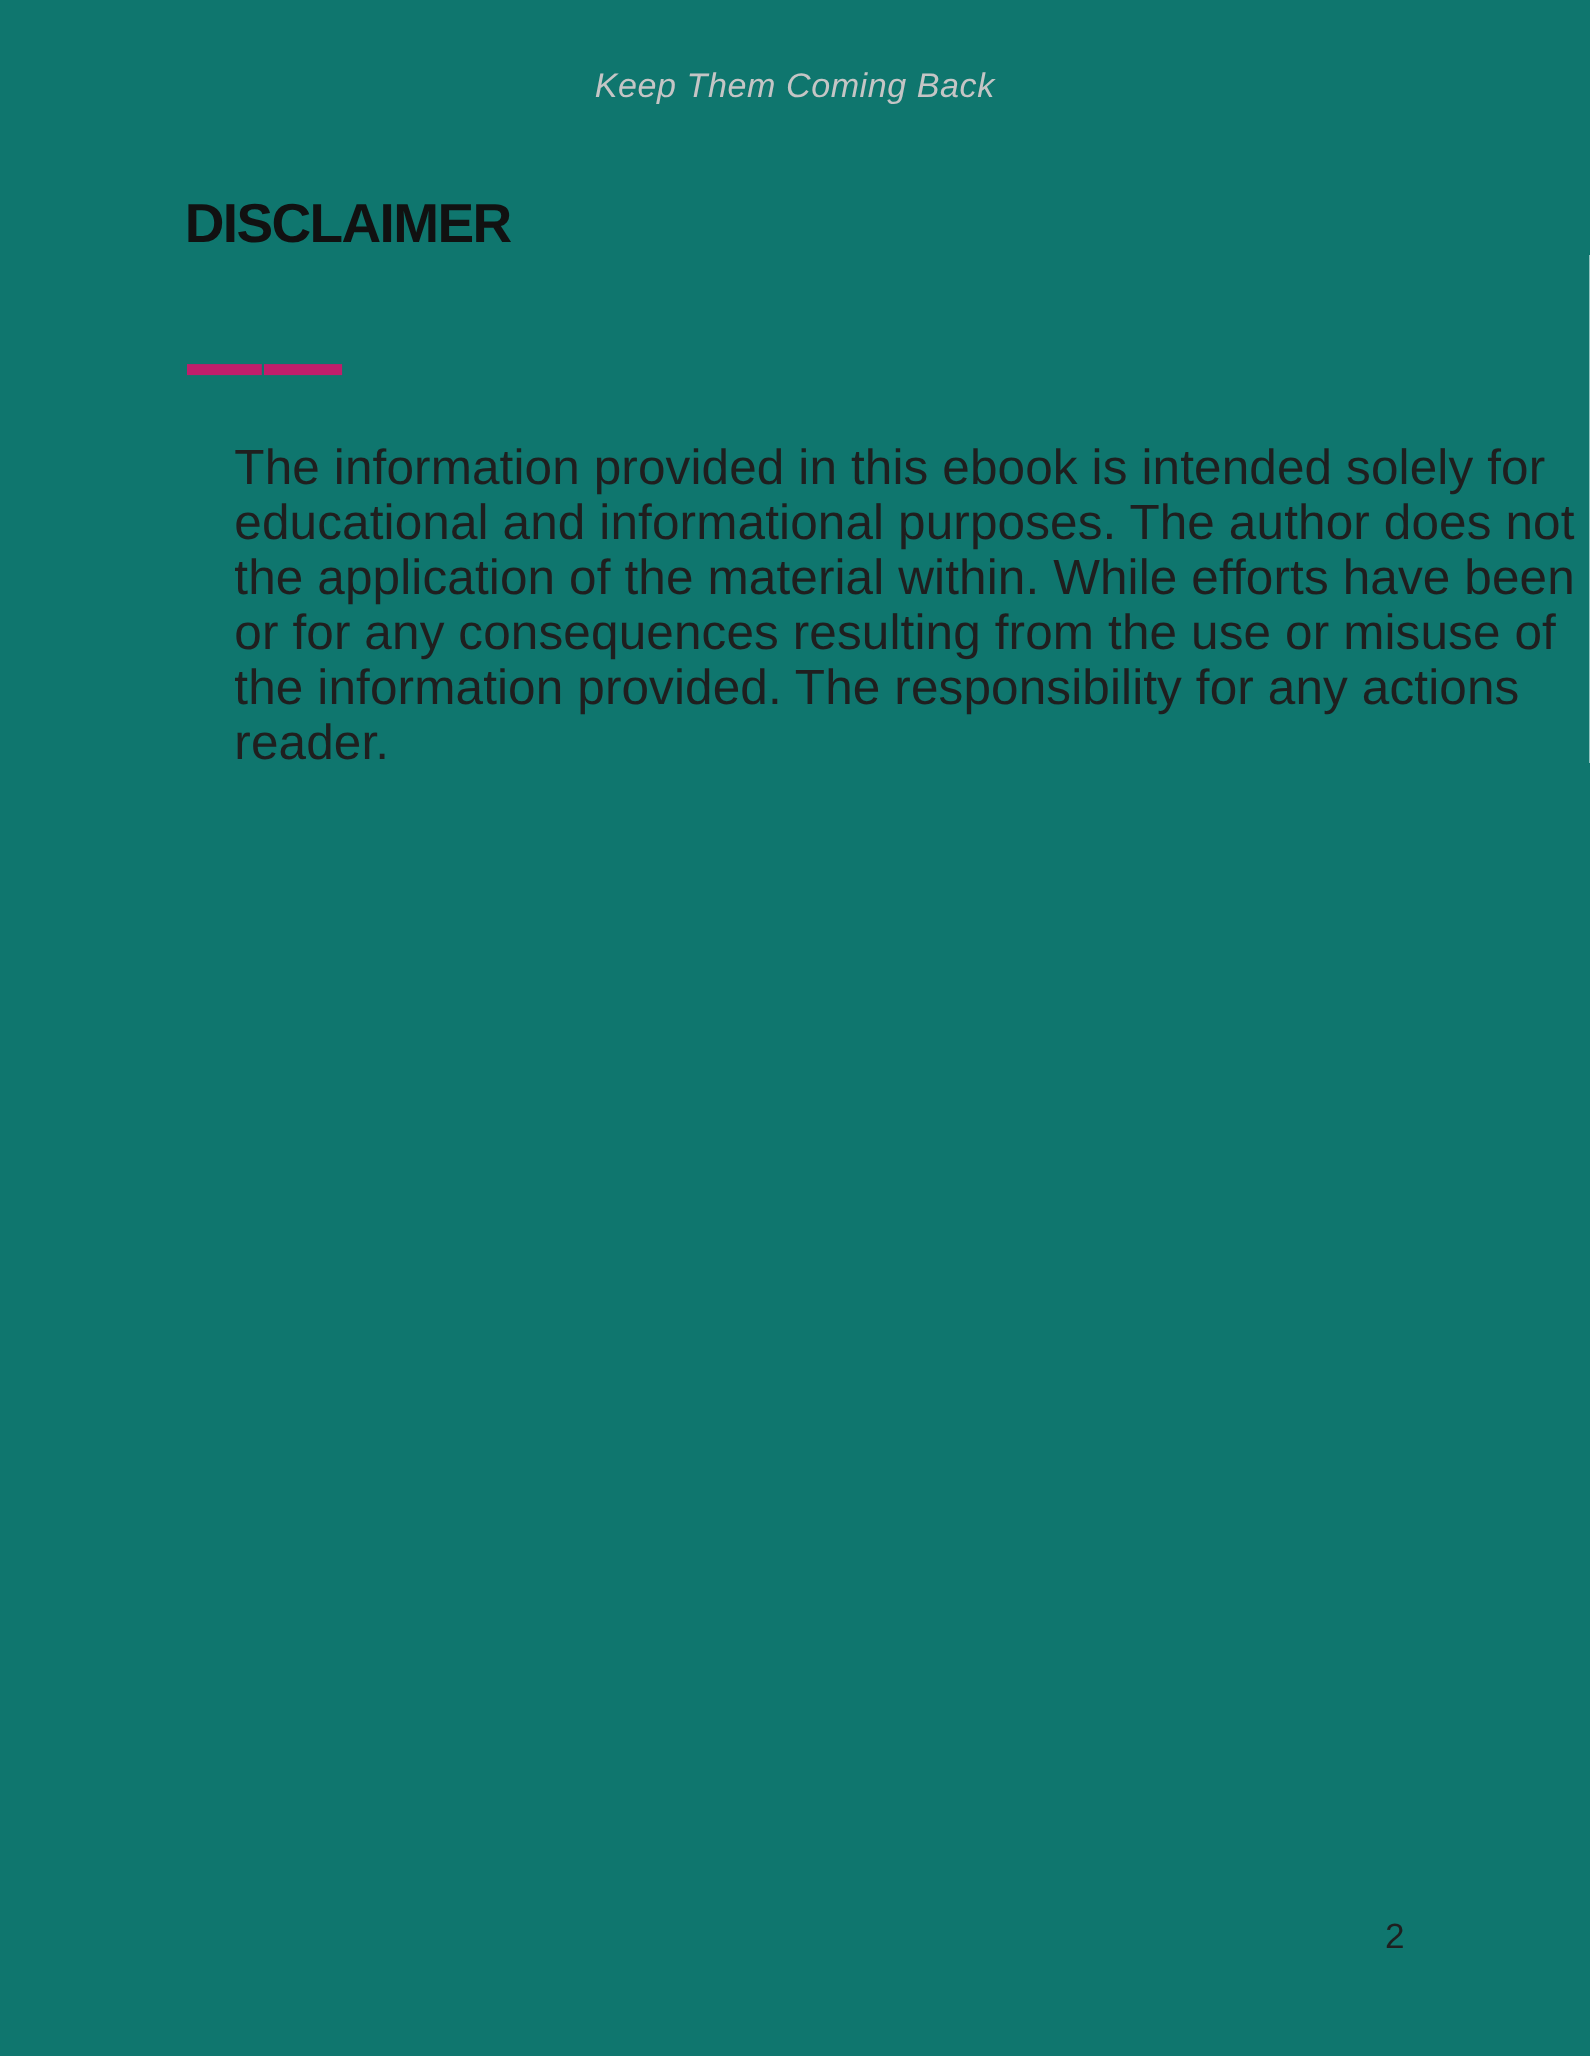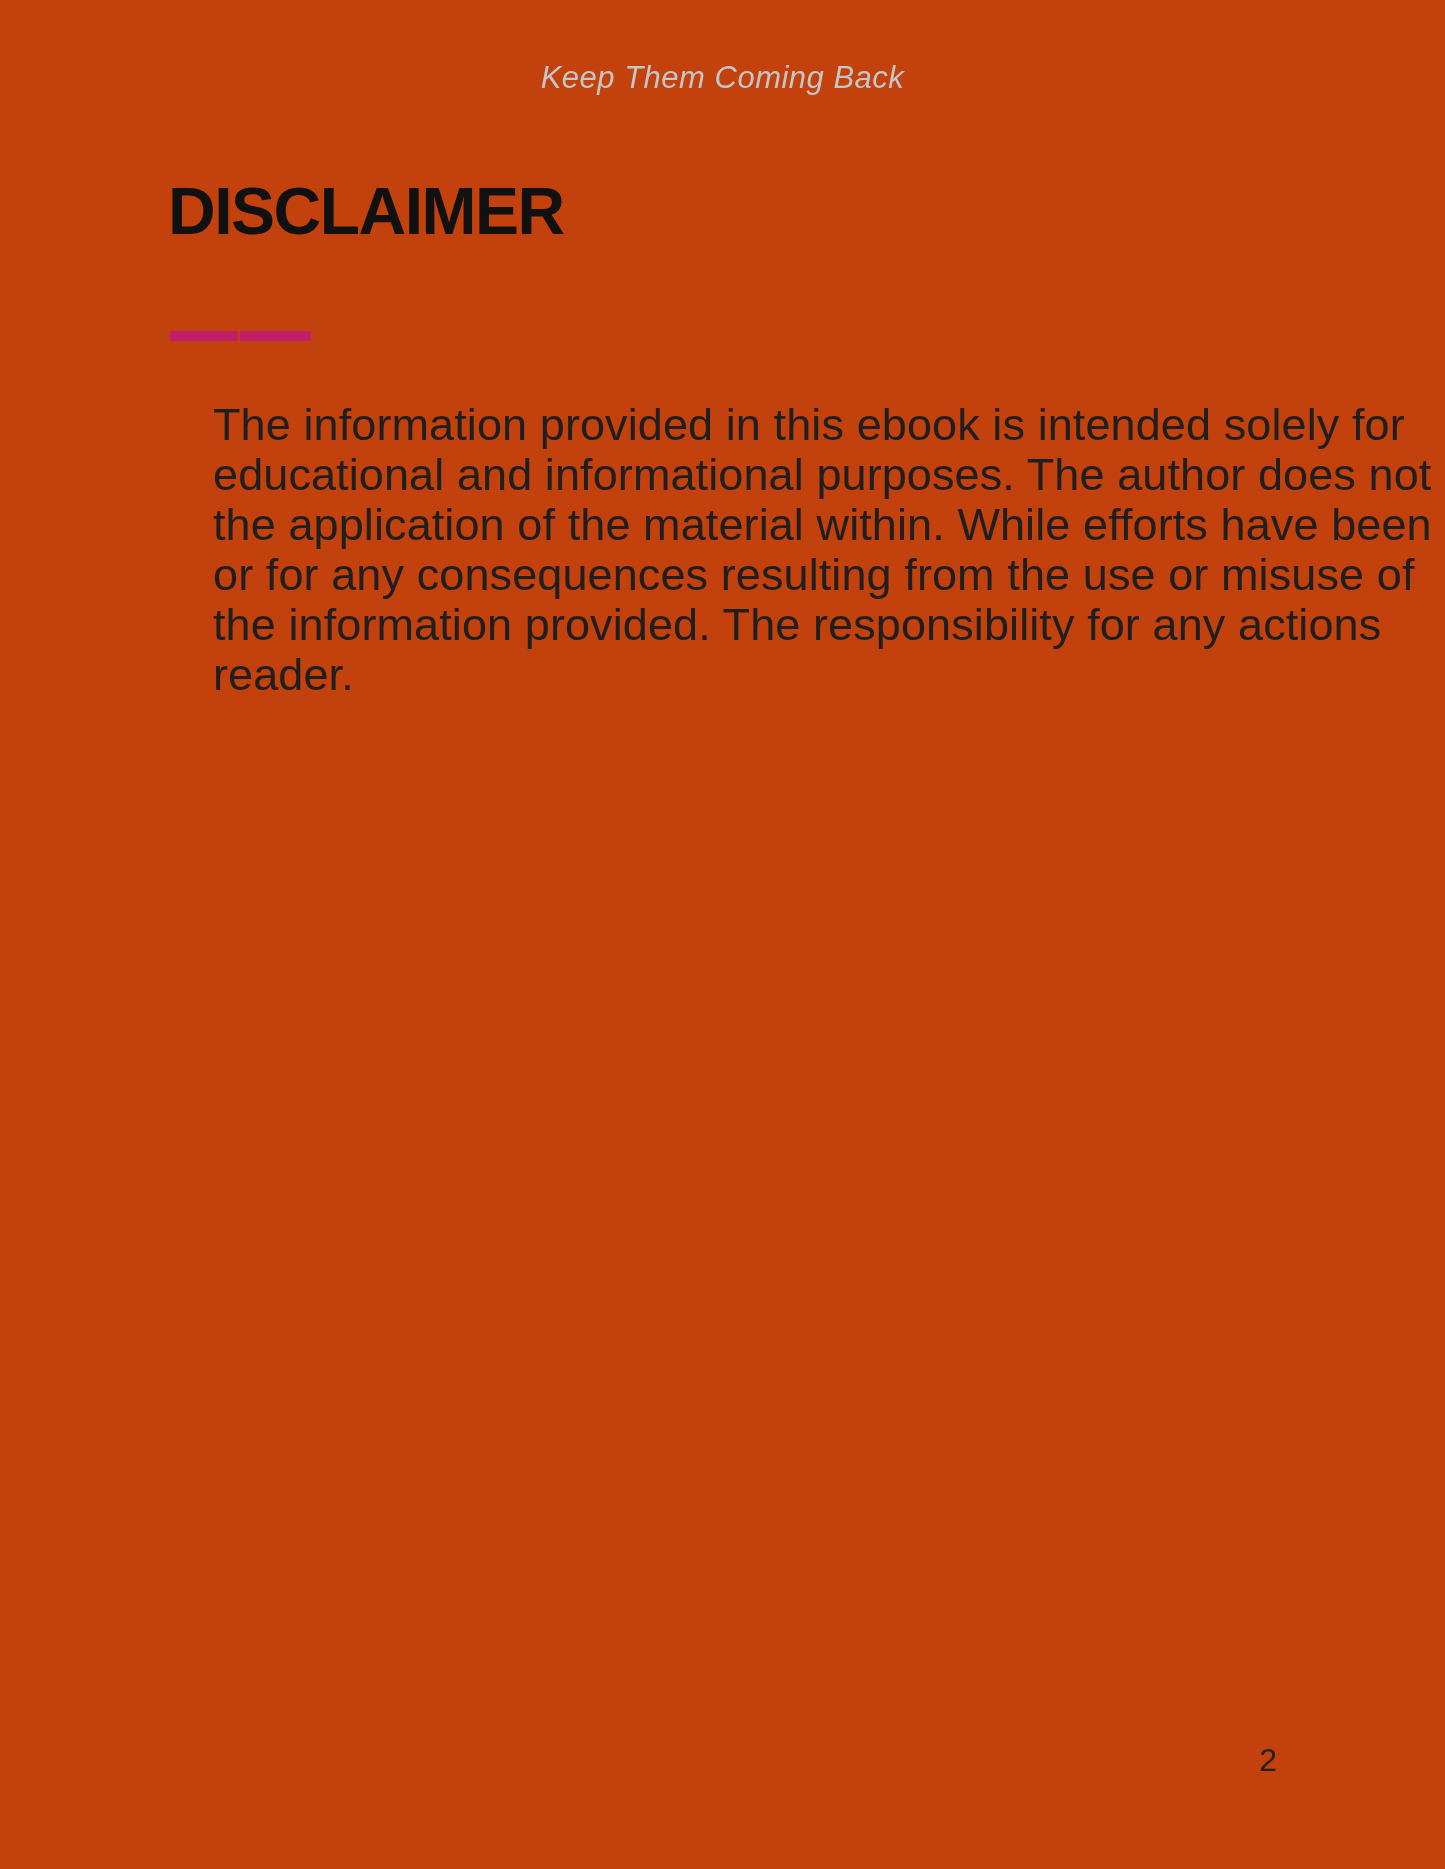--- a/index.html
+++ b/index.html
@@ -1,41 +1,41 @@
 <!DOCTYPE html>
 <html style="--accent: #c01e6b;"><head>
 <meta charset="utf-8">
 <style>
   * { margin: 0; padding: 0; box-sizing: border-box; }
   html, body { background: #ffffff; }
   .page {
     position: relative;
     width: 1445px;
     height: 1869px;
-    background: #c2410c;
+    background: #0f766e;
     font-family: "Liberation Sans", "DejaVu Sans", sans-serif;
     overflow: hidden;
   }
   .running-header {
     position: absolute;
     top: 60px;
     left: 0;
     width: 100%;
     text-align: center;
     font-size: 31px;
     font-style: italic;
     font-weight: 300;
     letter-spacing: 0.5px;
     color: #c5c5c5;
   }
   .doc-title {
     position: absolute;
     left: 168px;
     top: 178px;
-    font-size: 66px;
+    font-size: 50px;
     line-height: 1;
     font-weight: 900;
     letter-spacing: -1.5px;
     color: #111111;
   }
   .divider {
     position: absolute;
     left: 170px;
     top: 331px;
     width: 141px;

